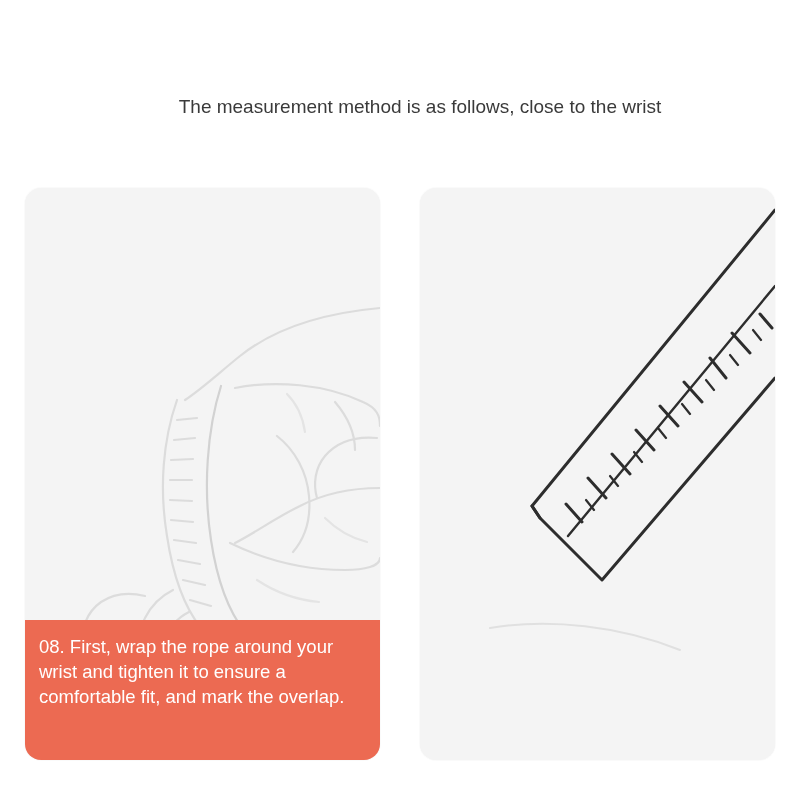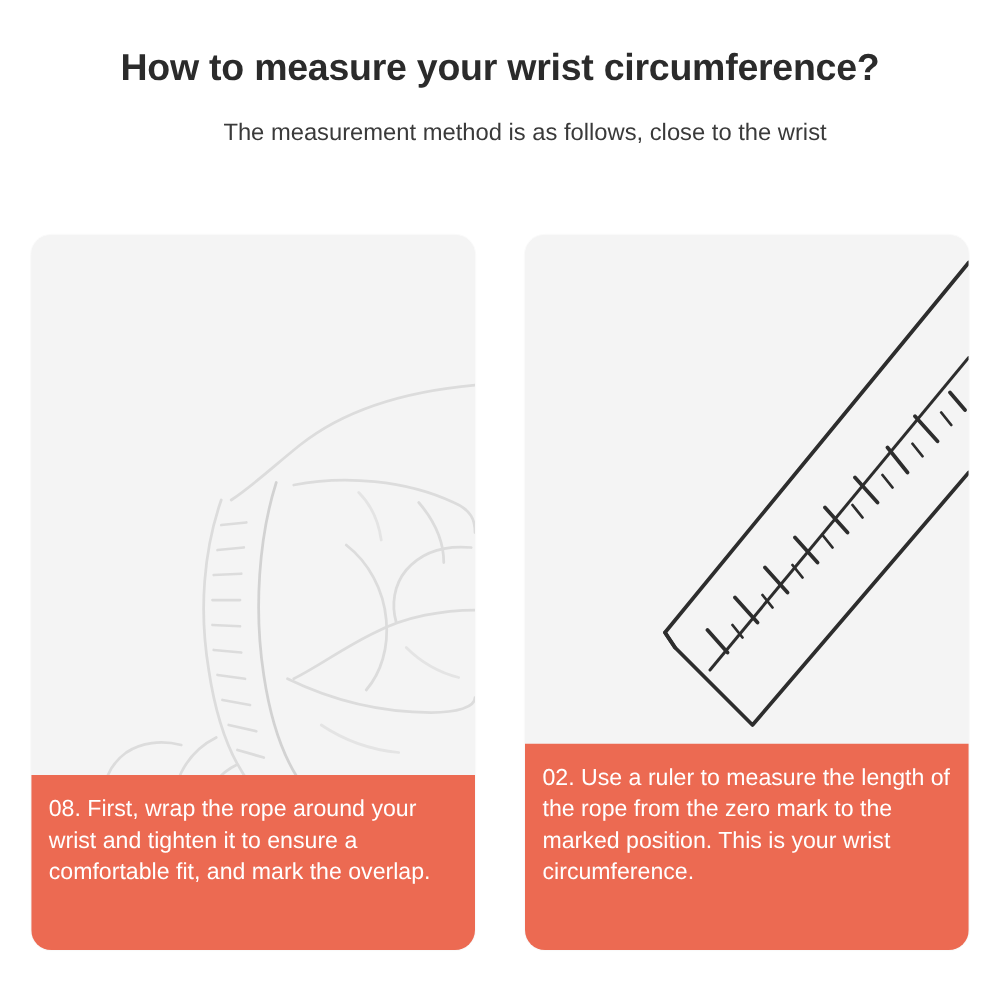--- a/index.html
+++ b/index.html
@@ -84,21 +84,20 @@
   }
   svg {
     display: block;
   }
 </style>
 </head>
 <body>
 
 <div class="page">
 
-  <div class="heading">How to measure your wrist circumference?</div>
   <div class="subheading">The measurement method is as follows, close to the wrist</div>
 
   <div class="cards">
 
     <div class="card">
       <div class="card-illustration">
         <svg width="355" height="572" viewBox="0 0 355 572" xmlns="http://www.w3.org/2000/svg">
           <rect x="0" y="0" width="355" height="572" fill="#f4f4f4"></rect>
           <g fill="none" stroke="#dcdcdc" stroke-width="2.2" stroke-linecap="round" stroke-linejoin="round">
 
@@ -159,17 +158,16 @@
             <path d="M341 152 L333 142 M318 177 L310 167 M294 202 L286 192 M270 226 L262 216 M246 250 L238 240 M222 274 L214 264 M198 298 L190 288 M174 322 L166 312" stroke-width="2.2"></path>
 
             <path d="M112 318 L120 330"></path>
           </g>
           <g fill="none" stroke="#c9c9c9" stroke-width="2" stroke-linecap="round">
 
             <path d="M70 440 C130 430 200 438 260 462" stroke="#e0e0e0"></path>
           </g>
         </svg>
       </div>
-      <div class="caption caption-2">02. Use a ruler to measure the length of the rope from the zero mark to the marked position. This is your wrist circumference.</div>
     </div>
 
   </div>
 </div>
 
 </body></html>

